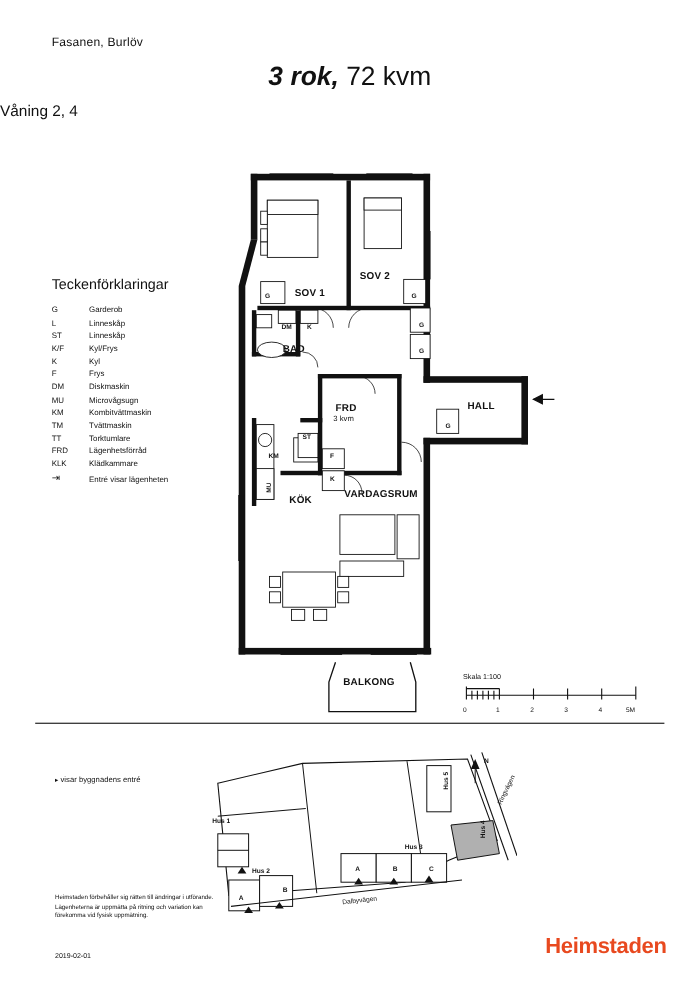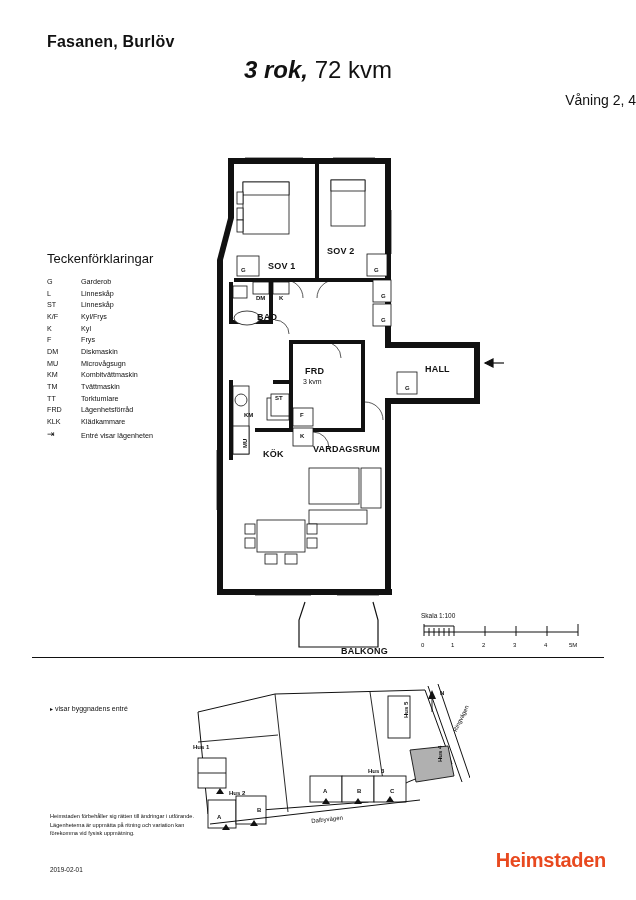--- a/index.html
+++ b/index.html
@@ -9,31 +9,31 @@
     font-family:"Liberation Sans", sans-serif;
     color:#111;
     position:relative;
     overflow:hidden;
   }
   .page{position:absolute;inset:0;}
 
   
   .estate-name{
     position:absolute;left:47px;top:33px;
-    font-size:16px;font-weight:bold;letter-spacing:.2px;
+    font-size:11px;font-weight:normal;letter-spacing:.2px;
   }
   .title{
     position:absolute;left:0;right:0;top:56px;
     text-align:center;font-size:24px;
   }
   .title b{font-weight:bold;font-style:italic;}
   .title .light{font-weight:normal;}
   .subtitle{
     position:absolute;left:0;right:0;top:92px;
-    text-align:right;font-size:14px;
+    text-align:left;font-size:14px;
   }
 
   
   .legend{position:absolute;left:47px;top:248px;width:170px;font-size:7.2px;line-height:1.62;}
   .legend .lg-title{font-size:13px;font-weight:normal;margin-bottom:7px;}
   .legend .row{display:flex;}
   .legend .k{width:34px;flex:none;}
   .legend .v{flex:1;}
   .legend .arrow-k{width:34px;flex:none;font-size:9px;line-height:1;}
 
@@ -271,21 +271,21 @@
       </g>
     </svg>
   </div>
 
   <div class="roomlabel" style="left:268px;top:261px;">SOV 1</div>
   <div class="roomlabel" style="left:327px;top:246px;">SOV 2</div>
   <div class="roomlabel" style="left:257px;top:312px;">BAD</div>
   <div class="roomlabel" style="left:425px;top:364px;">HALL</div>
   <div class="roomlabel" style="left:263px;top:449px;">KÖK</div>
   <div class="roomlabel" style="left:313px;top:444px;">VARDAGSRUM</div>
-  <div class="roomlabel" style="left:341px;top:615px;margin-top:31px;">BALKONG</div>
+  <div class="roomlabel" style="left:312px;top:615px;">BALKONG</div>
   <div class="roomlabel" style="left:305px;top:366px;">FRD</div>
   <div class="frd-sub" style="left:303px;top:378px;">3 kvm</div>
 
   <div class="smalllabel" style="left:241px;top:267px;">G</div>
   <div class="smalllabel" style="left:374px;top:267px;">G</div>
   <div class="smalllabel" style="left:381px;top:293px;">G</div>
   <div class="smalllabel" style="left:381px;top:317px;">G</div>
   <div class="smalllabel" style="left:405px;top:385px;">G</div>
   <div class="smalllabel" style="left:275px;top:395px;">ST</div>
   <div class="smalllabel" style="left:300px;top:412px;">F</div>

